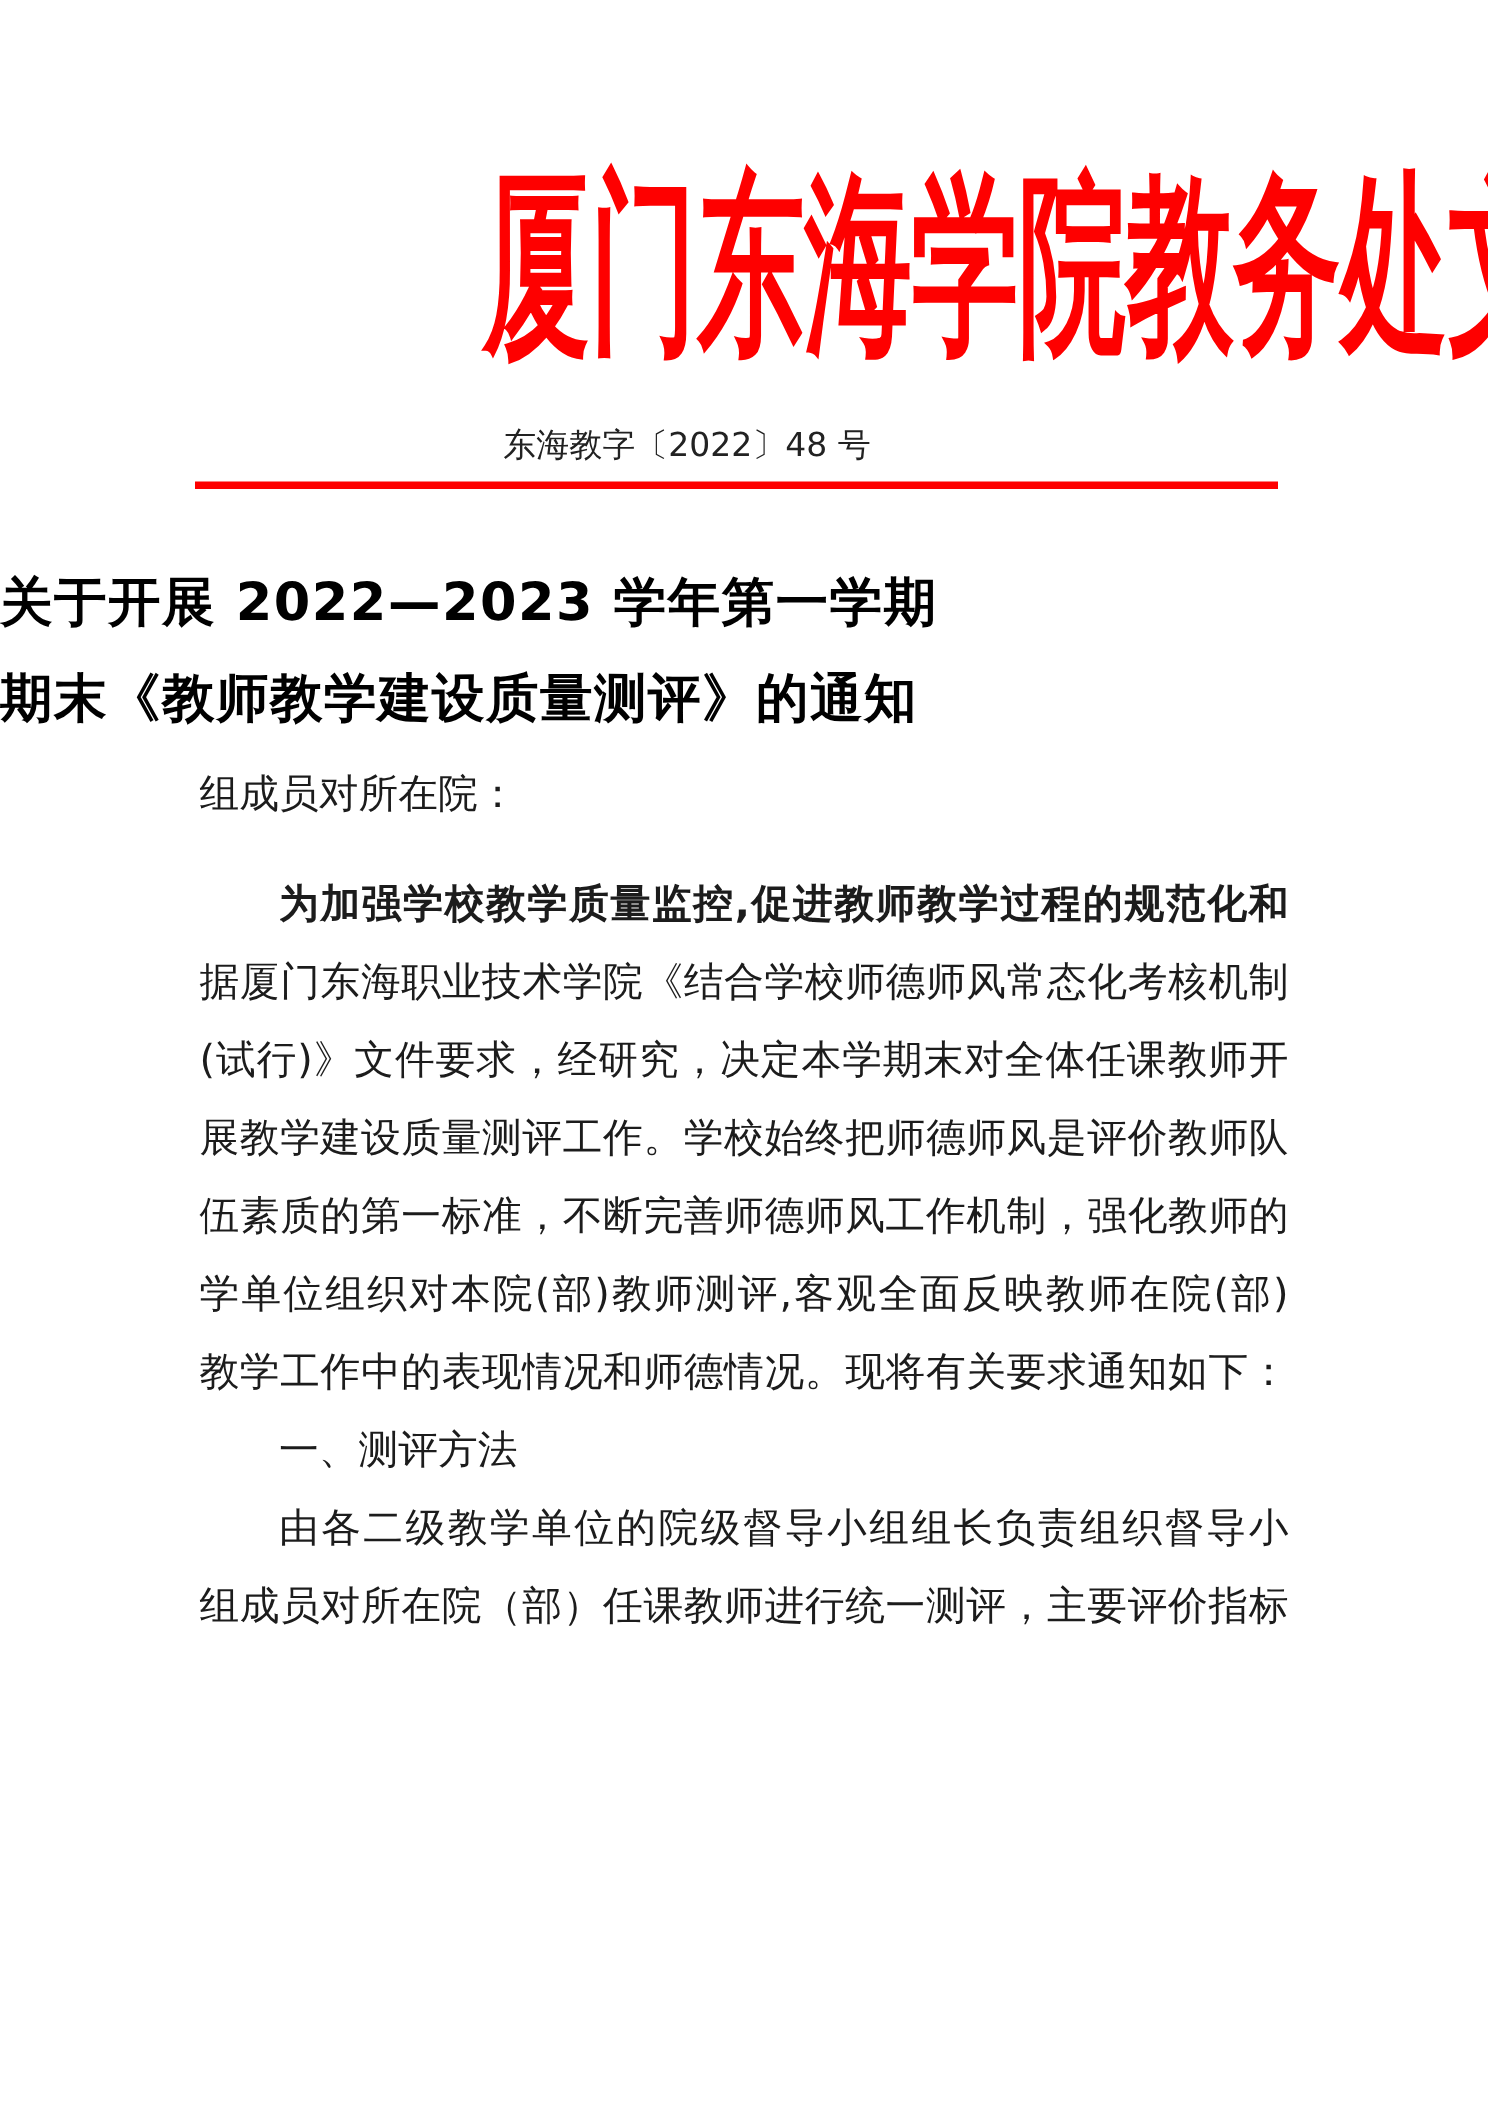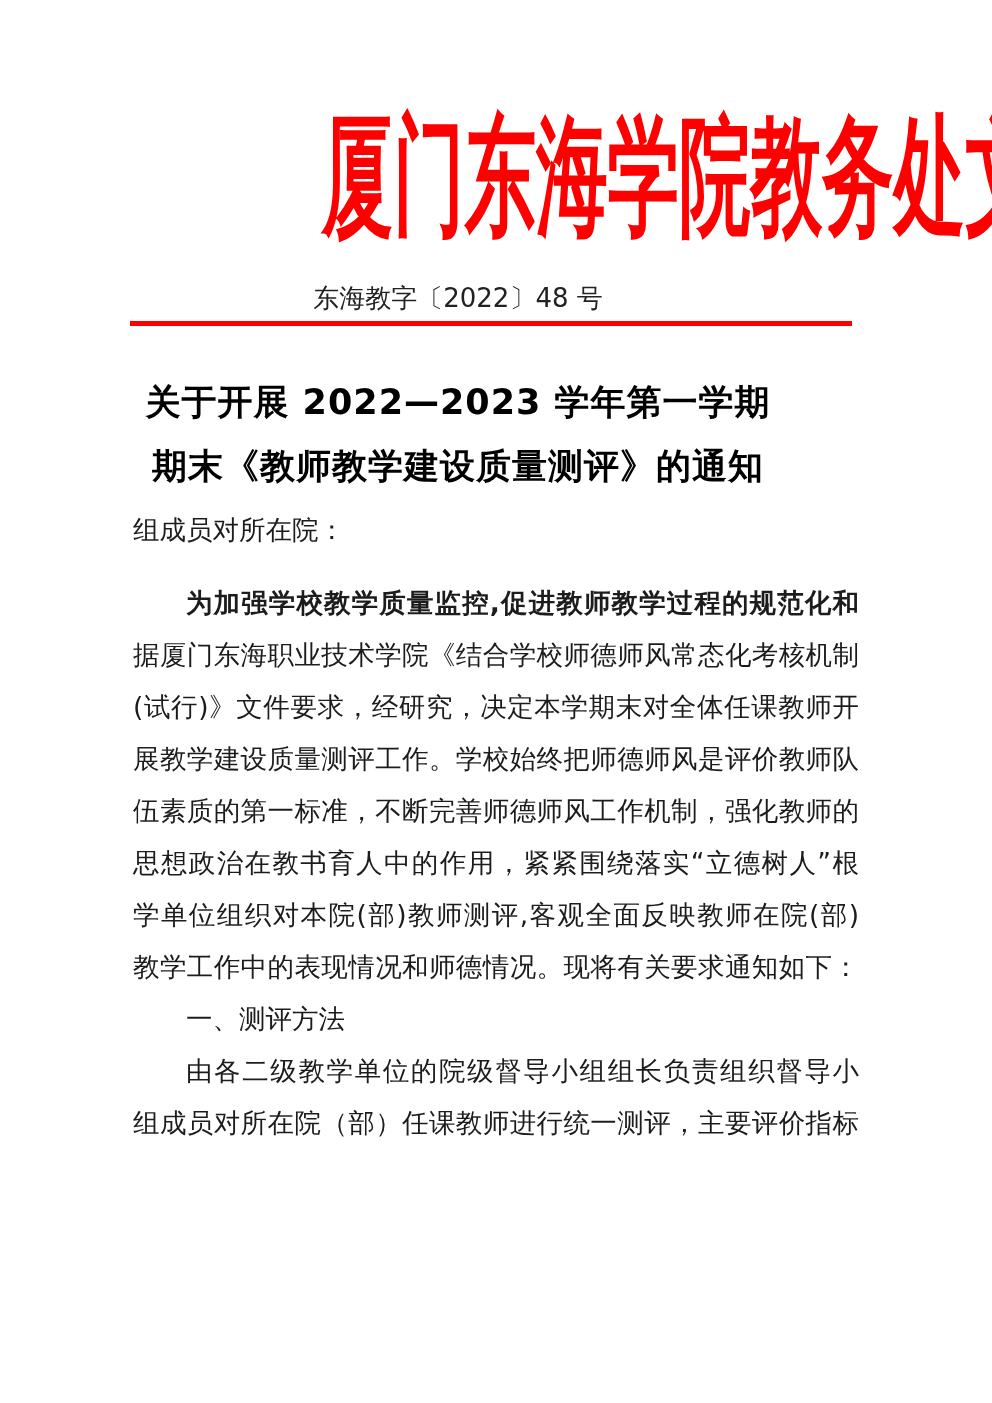--- a/index.html
+++ b/index.html
@@ -23,33 +23,33 @@
     font-size:130px;line-height:1.05;
     color:#fe0000;
     transform:scaleX(0.55);
     transform-origin:50% 50%;
     letter-spacing:0px;
   }
   
   .doc-number{
     position:absolute;top:282px;left:0;width:916px;
     text-align:center;
-    font-size:26px;line-height:32px;
+    font-size:22px;line-height:32px;
     color:#222222;
   }
   
   .red-rule{
     position:absolute;top:321px;left:130px;
     width:722px;height:5px;
     background:#fe0000;
   }
   
   .notice-title{
     position:absolute;top:370px;left:0;width:916px;
-    text-align:center;color:#000000;
+    color:#000000;
   }
   .notice-title .t-line{
     font-size:35px;font-weight:bold;
     height:64px;line-height:64px;
     letter-spacing:1px;
   }
   
   .body-block{
     position:absolute;top:504px;left:133px;
     width:726px;
@@ -92,21 +92,20 @@
   <div class="body-block">
 
     <div class="bodyline short">组成员对所在院：</div>
 
     <div>
       <div class="bodyline indent gap-top">为加强学校教学质量监控,促进教师教学过程的规范化和</div>
       <div class="bodyline">据厦门东海职业技术学院《结合学校师德师风常态化考核机制</div>
       <div class="bodyline">(试行)》文件要求，经研究，决定本学期末对全体任课教师开</div>
       <div class="bodyline">展教学建设质量测评工作。学校始终把师德师风是评价教师队</div>
       <div class="bodyline">伍素质的第一标准，不断完善师德师风工作机制，强化教师的</div>
-      <div class="bodyline">思想政治在教书育人中的作用，紧紧围绕落实“立德树人”根</div>
       <div class="bodyline">学单位组织对本院(部)教师测评,客观全面反映教师在院(部)</div>
       <div class="bodyline">教学工作中的表现情况和师德情况。现将有关要求通知如下：</div>
     </div>
 
     <div class="bodyline short indent">一、测评方法</div>
 
     <div>
       <div class="bodyline indent">由各二级教学单位的院级督导小组组长负责组织督导小</div>
       <div class="bodyline">组成员对所在院（部）任课教师进行统一测评，主要评价指标</div>
     </div>

